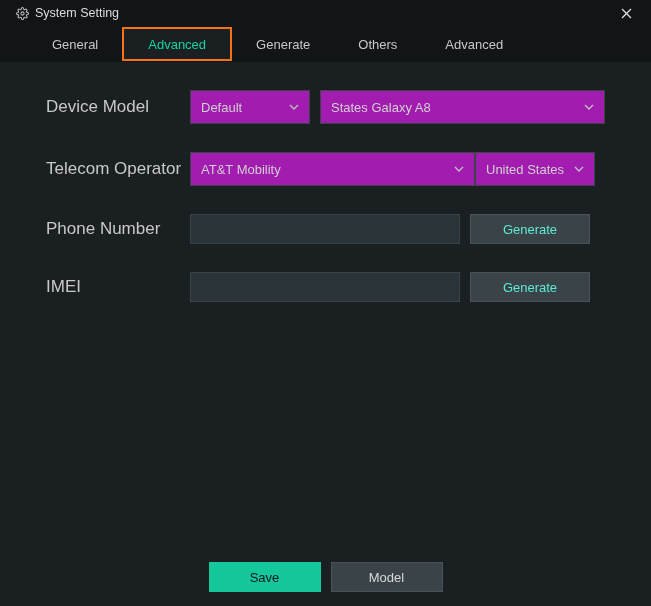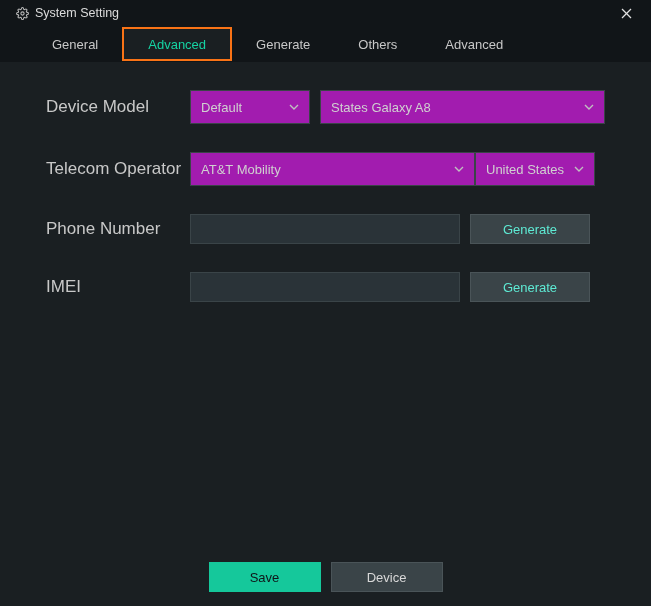--- a/index.html
+++ b/index.html
@@ -211,14 +211,14 @@
   <div class="row">
     <div class="label">IMEI</div>
     <input class="input" value="" style="">
     <div class="btn-gen">Generate</div>
   </div>
 
 </div>
 
 <div class="footer">
   <div class="btn btn-save">Save</div>
-  <div class="btn btn-cancel">Device</div>
+  <div class="btn btn-cancel">Model</div>
 </div>
 
 </body></html>

